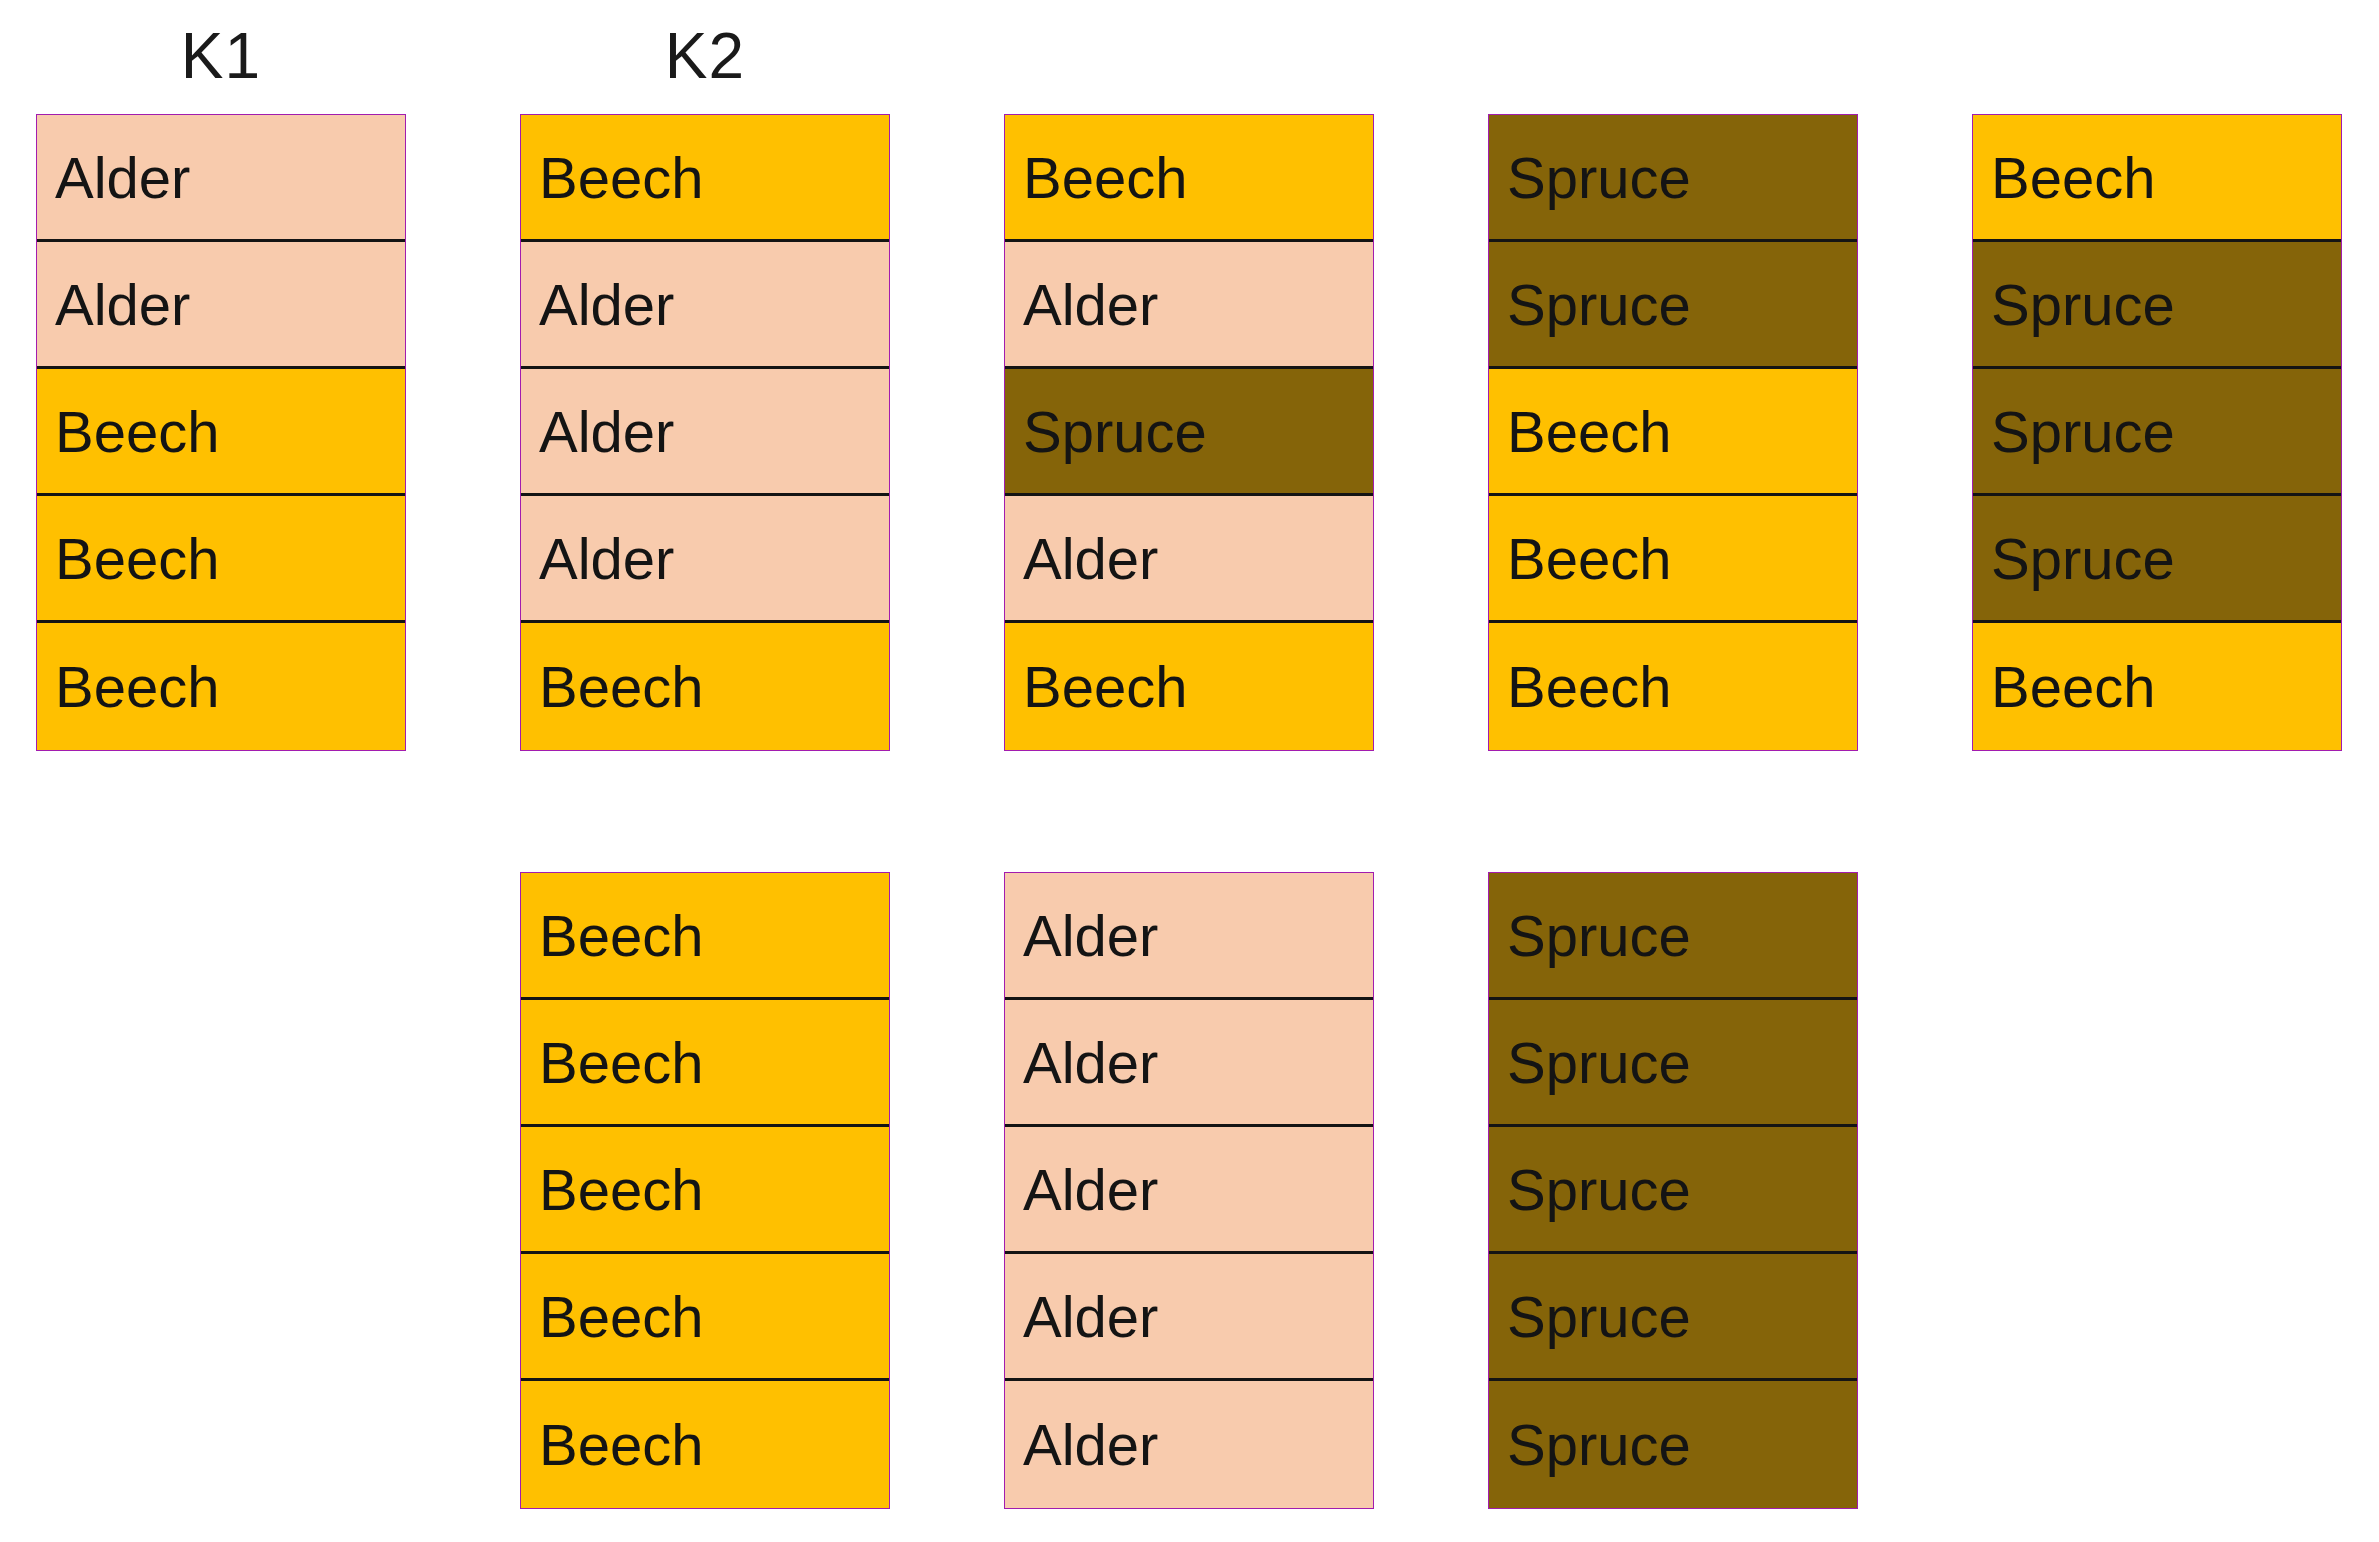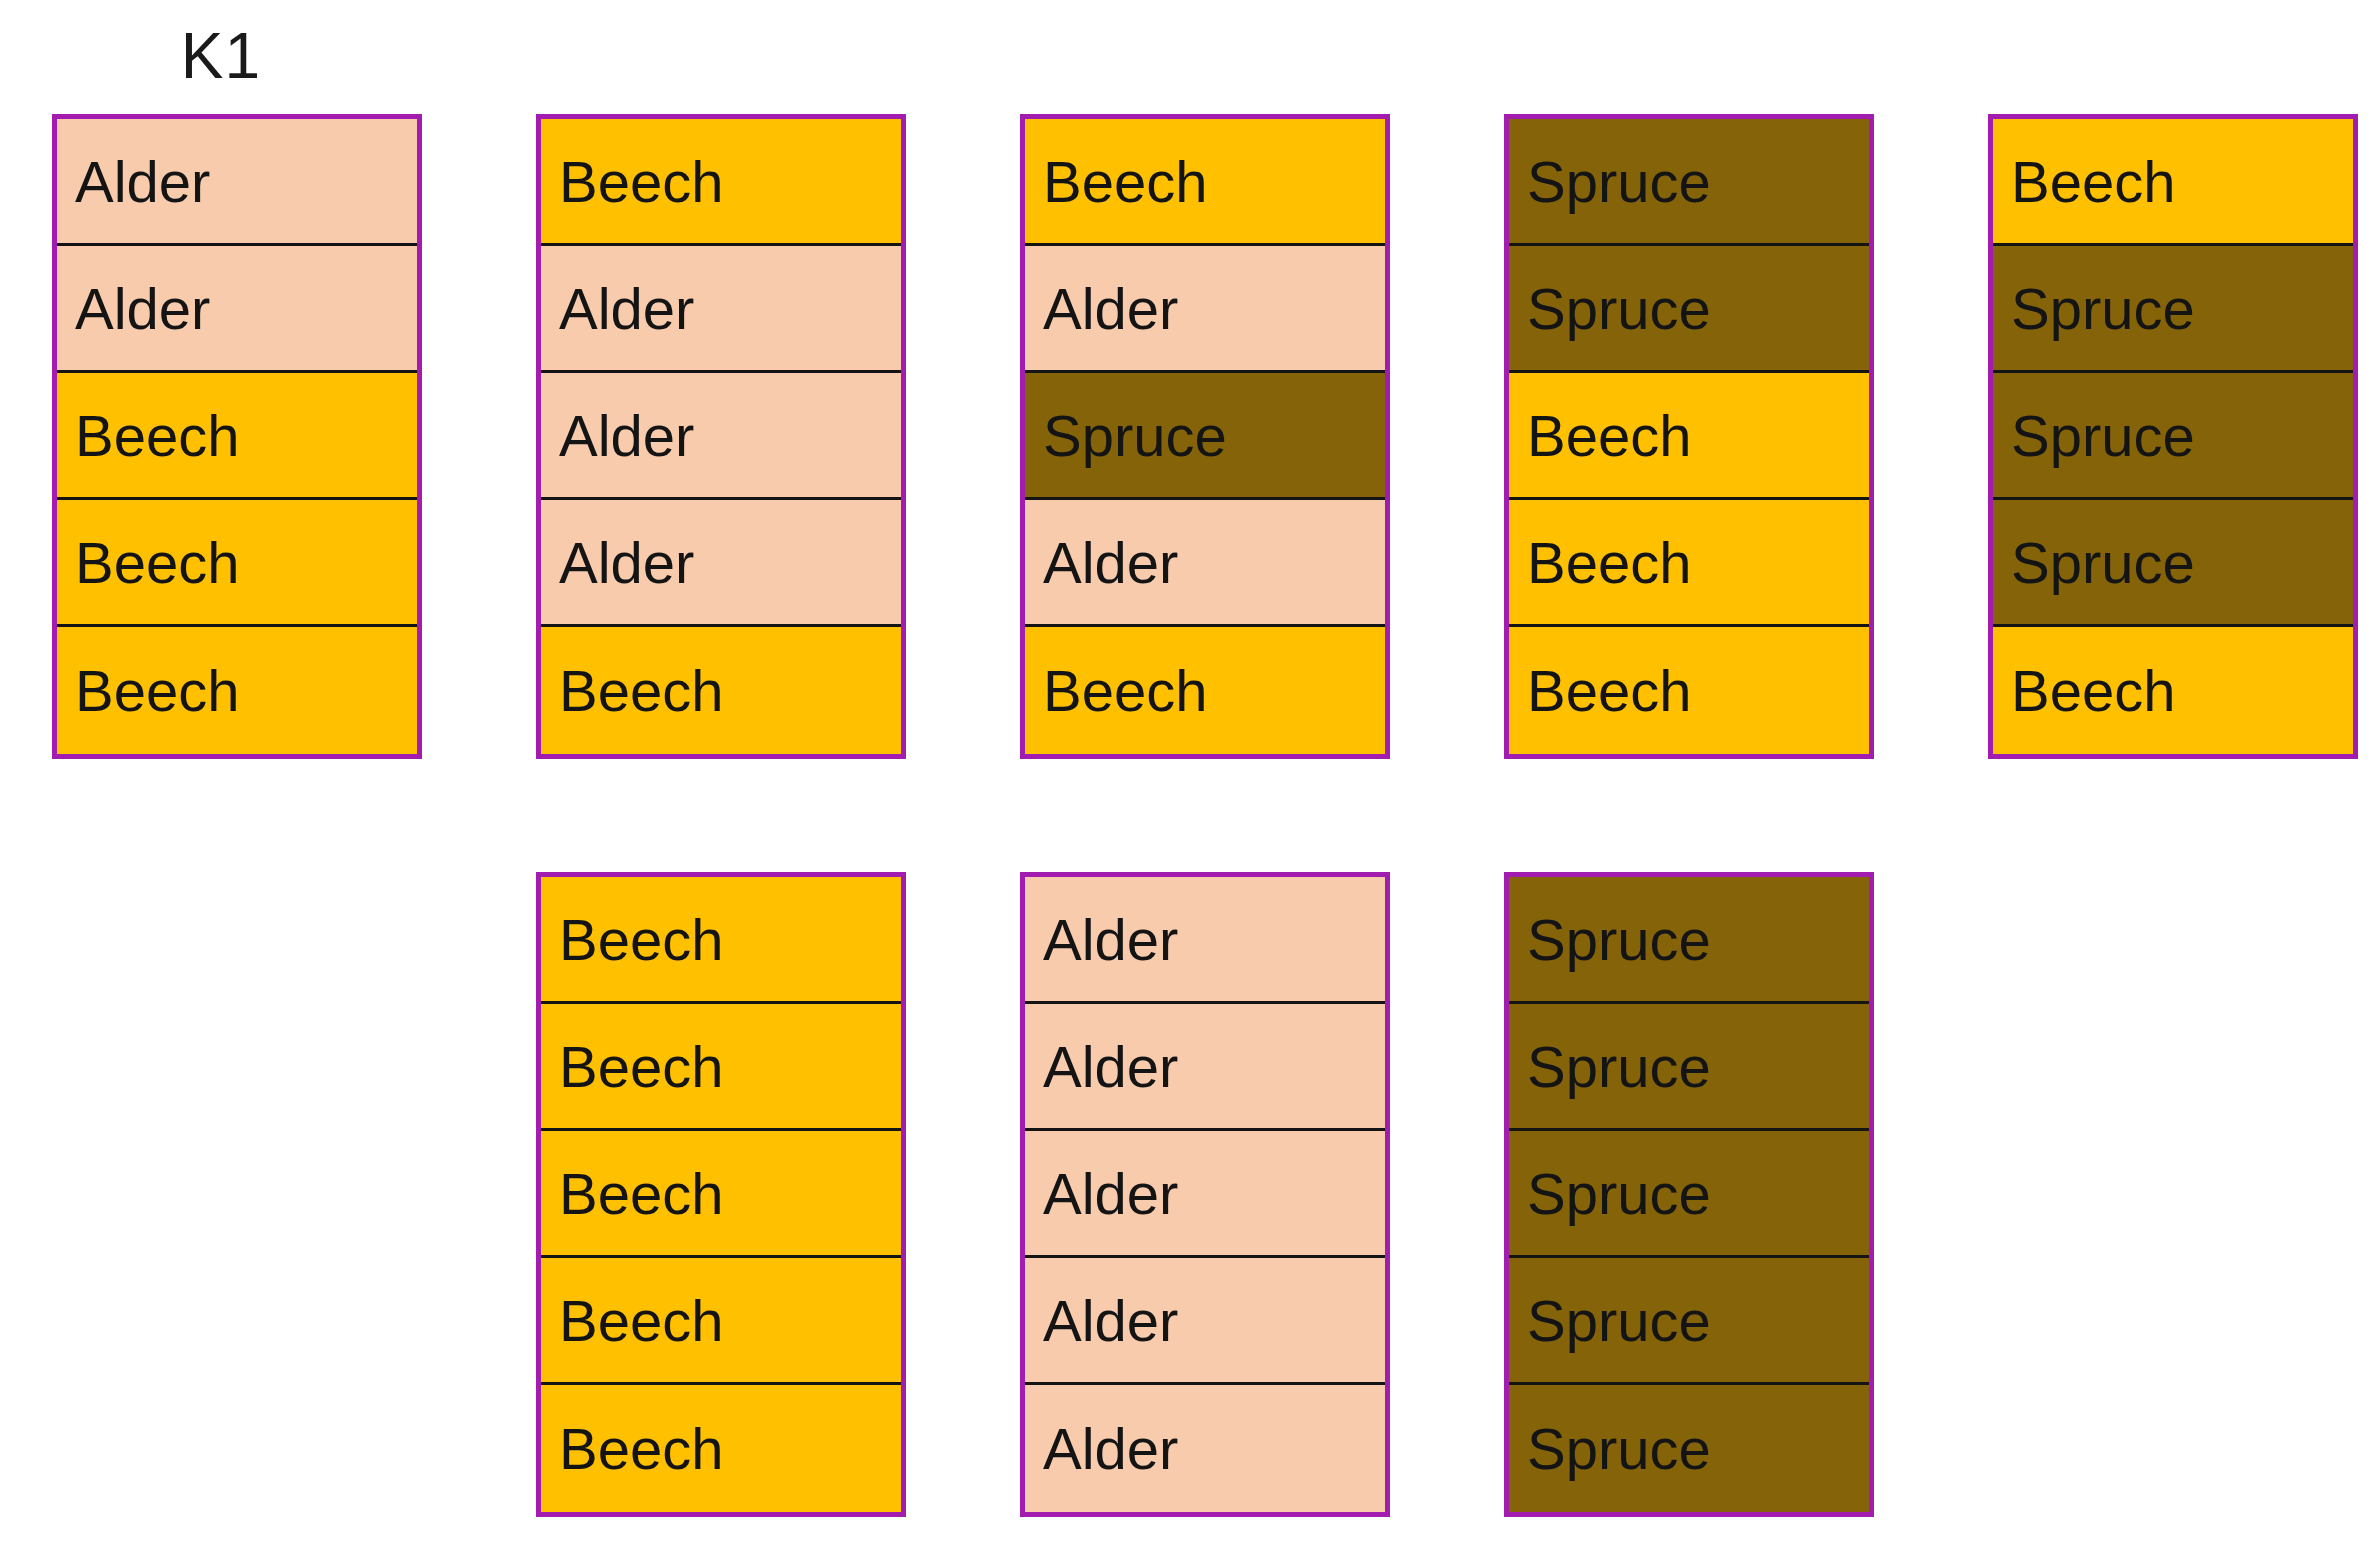--- a/index.html
+++ b/index.html
@@ -35,23 +35,23 @@
     display: flex;
     align-items: center;
     justify-content: center;
     font-size: 64px;
     font-weight: 500;
     color: #1a1a1a;
     letter-spacing: 1px;
   }
   .stack {
     position: absolute;
-    left: 16px;
+    left: 0;
     width: 370px;
-    border: 5px solid #a21caf;
+    border: 1px solid #a21caf;
     box-sizing: border-box;
     background: #5eead4;
   }
   .stack.top-stack { top: 114px; }
   .stack.bottom-stack { top: 872px; }
   .cell {
     height: 127px;
     box-sizing: border-box;
     border-bottom: 3px solid #141414;
     display: flex;
@@ -70,20 +70,21 @@
       <div class="col-header">K1</div>
       <div class="stack top-stack">
         <div class="cell" style="background: rgb(248, 203, 173);">Alder</div>
         <div class="cell" style="background: rgb(248, 203, 173);">Alder</div>
         <div class="cell" style="background: rgb(255, 192, 0);">Beech</div>
         <div class="cell" style="background: rgb(255, 192, 0);">Beech</div>
         <div class="cell" style="background: rgb(255, 192, 0);">Beech</div>
       </div>
     </div>
     <div class="col" style="left: 520px;">
+      <div class="col-header">K2</div>
       <div class="stack top-stack">
         <div class="cell" style="background: rgb(255, 192, 0);">Beech</div>
         <div class="cell" style="background: rgb(248, 203, 173);">Alder</div>
         <div class="cell" style="background: rgb(248, 203, 173);">Alder</div>
         <div class="cell" style="background: rgb(248, 203, 173);">Alder</div>
         <div class="cell" style="background: rgb(255, 192, 0);">Beech</div>
       </div>
       <div class="stack bottom-stack">
         <div class="cell" style="background: rgb(255, 192, 0);">Beech</div>
         <div class="cell" style="background: rgb(255, 192, 0);">Beech</div>

